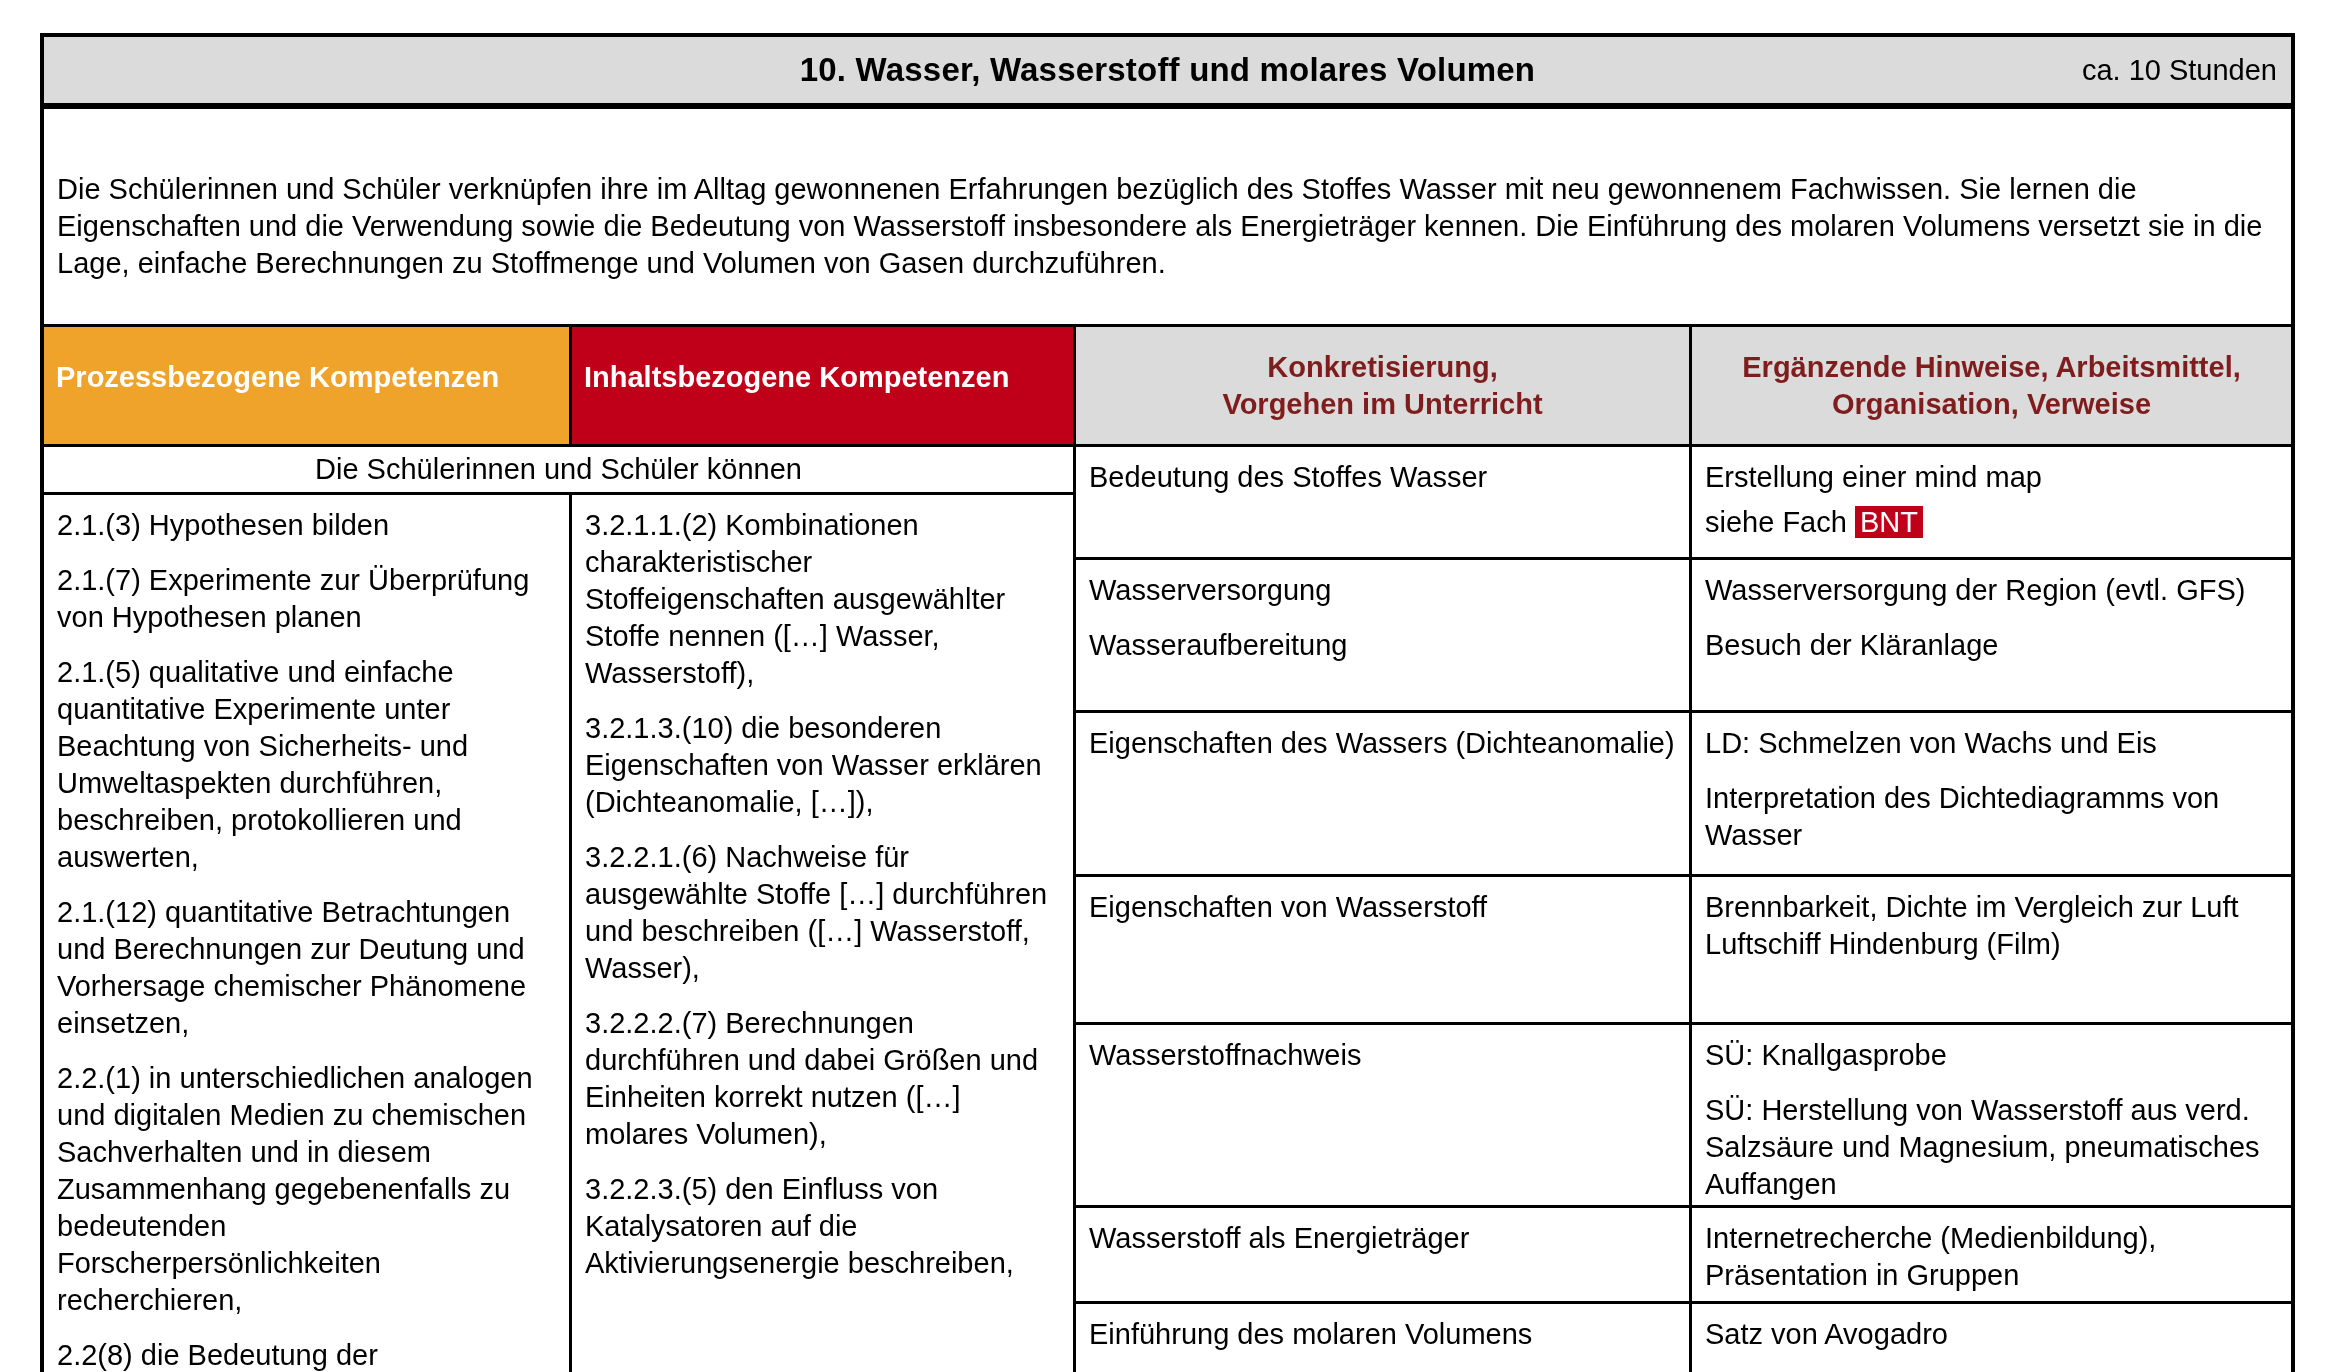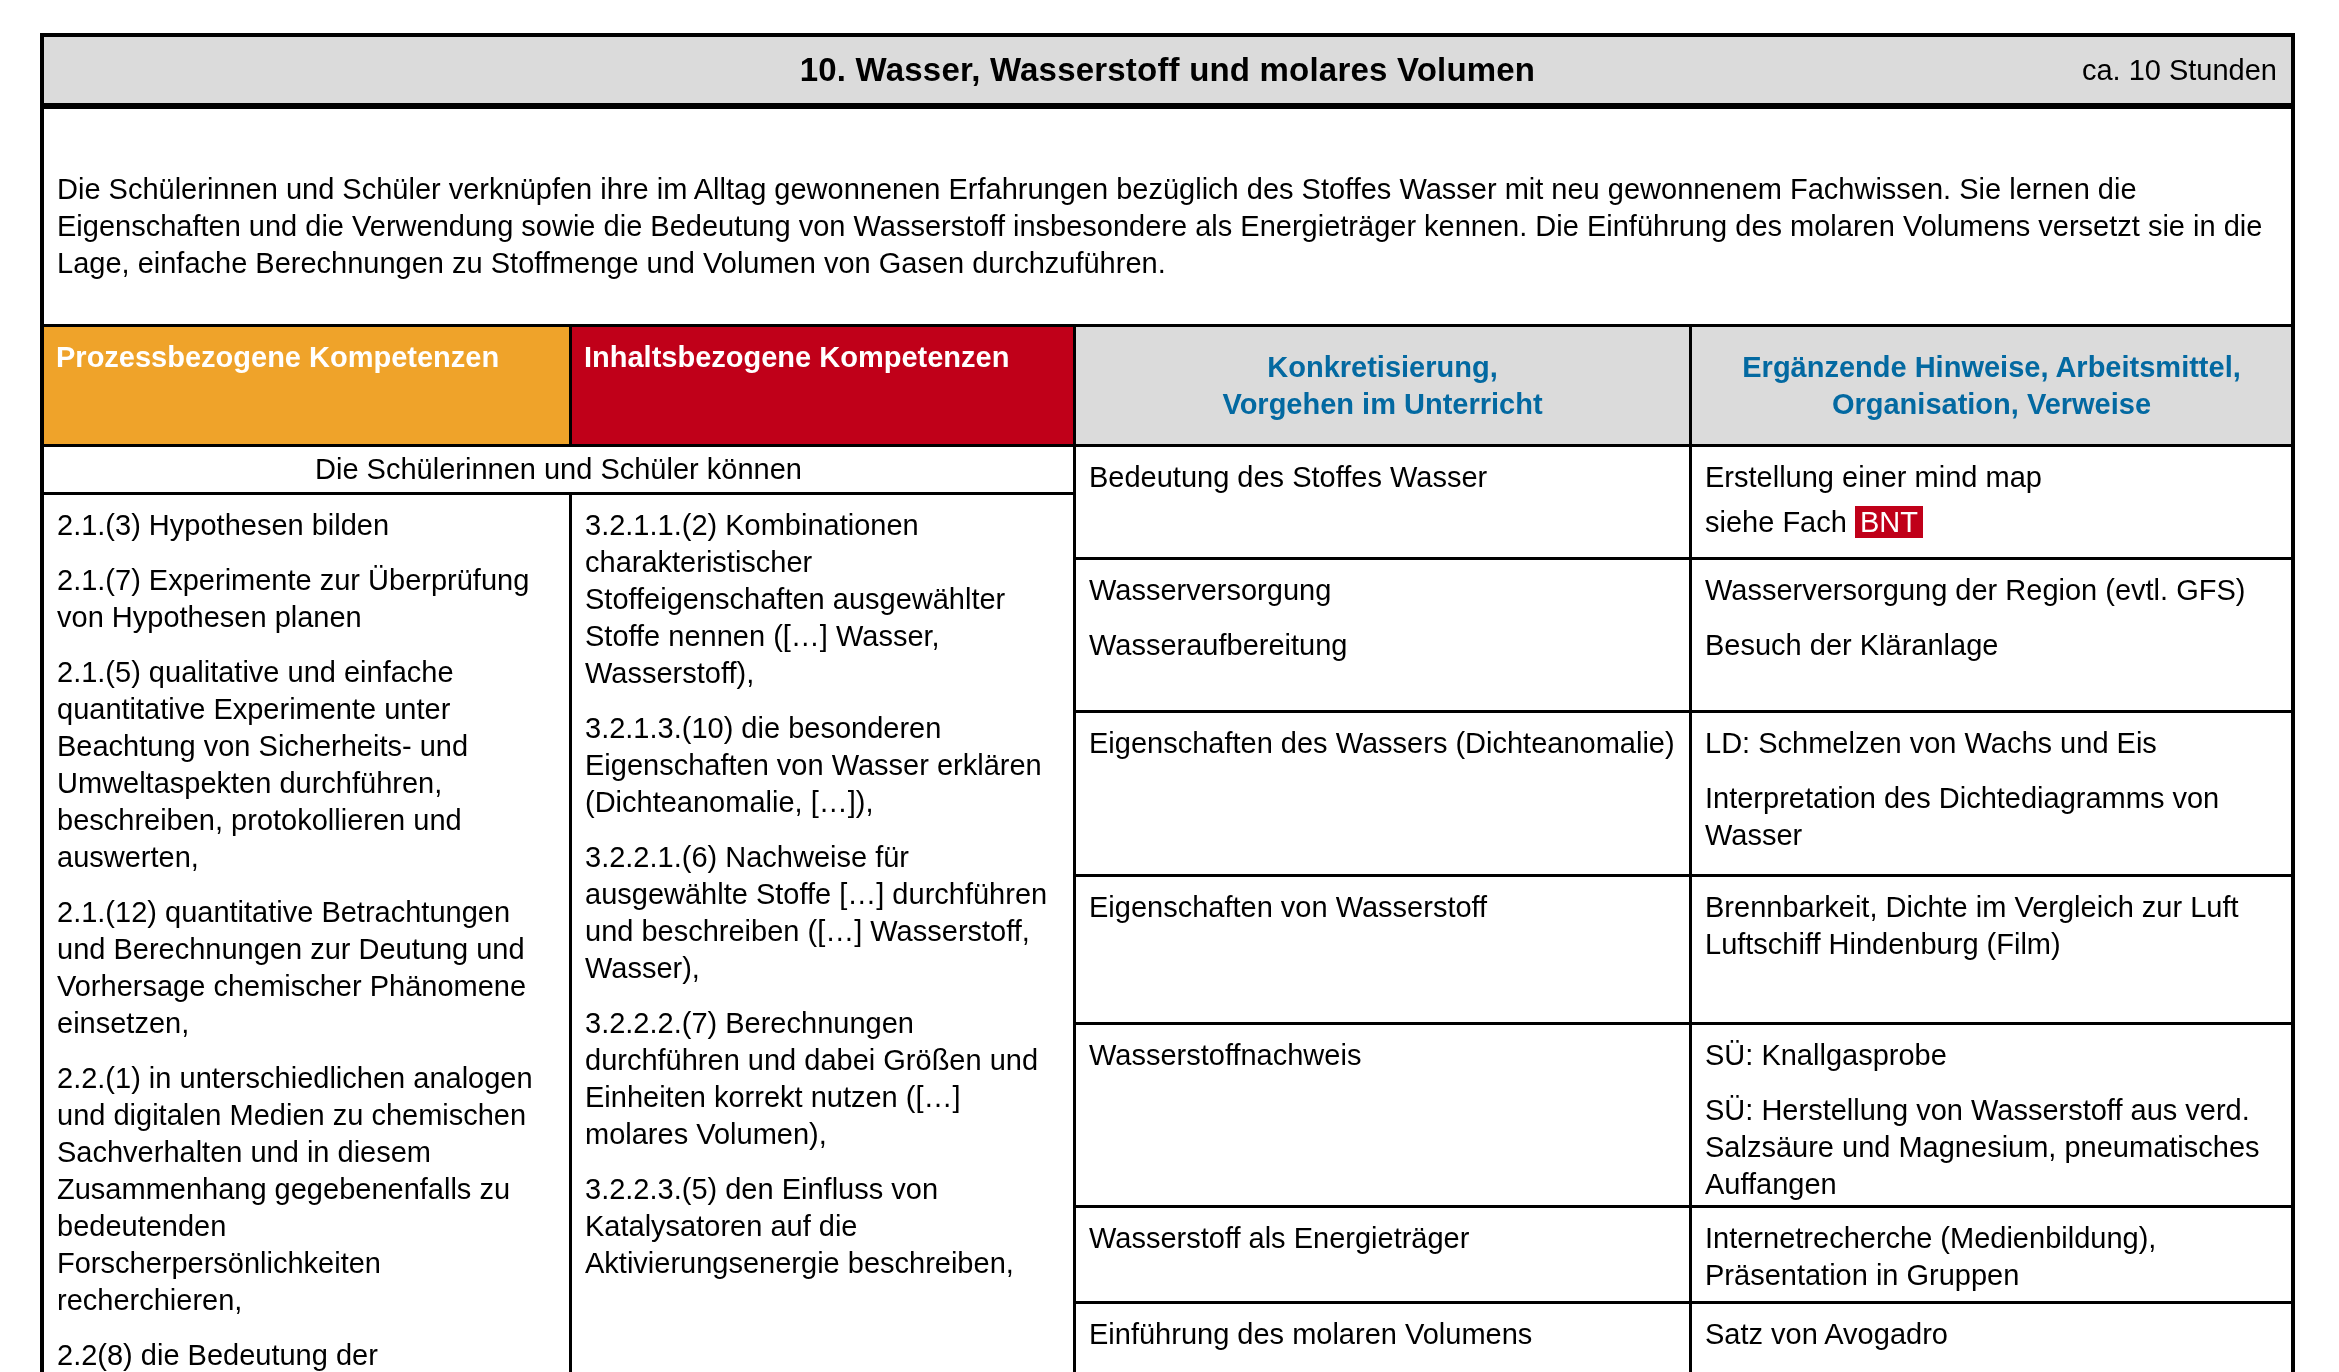--- a/index.html
+++ b/index.html
@@ -19,25 +19,25 @@
   .grid { display:grid;
           grid-template-columns:528px 504px 616px 599px;
           grid-template-rows:120px 48px 65px 153px 164px 148px 183px 96px 75px; }
 
   .cell { border-right:3px solid #000; border-bottom:3px solid #000;
           overflow:hidden; font-size:29px; line-height:37px; background:#fff; }
   .last-col { border-right:none; }
   .last-row { border-bottom:none; }
 
   .hdr { font-weight:bold; display:flex; }
-  .hdr-left { padding:12px 12px 0 12px; align-items:flex-start; }
+  .hdr-left { padding:32px 12px 0 12px; align-items:flex-start; }
   .hdr-center { align-items:center; justify-content:center; text-align:center; }
   .hdr-process { background:#EFA32A; color:#fff; }
   .hdr-content { background:#C00019; color:#fff; }
-  .hdr-neutral { background:#DBDBDB; color:#0369a1; }
+  .hdr-neutral { background:#DBDBDB; color:#7f1d1d; }
 
   .koennen { grid-column:1/3; grid-row:2; display:flex; align-items:center; justify-content:center; }
 
   .body { padding:12px 14px 8px 13px; }
   .body p { margin:0 0 18px 0; }
   .pre { white-space:pre-line; }
 
   .chip { background:#C00019; color:#fff; padding:0 5px; }
 
   .c1r1 { grid-column:1; grid-row:1; }

